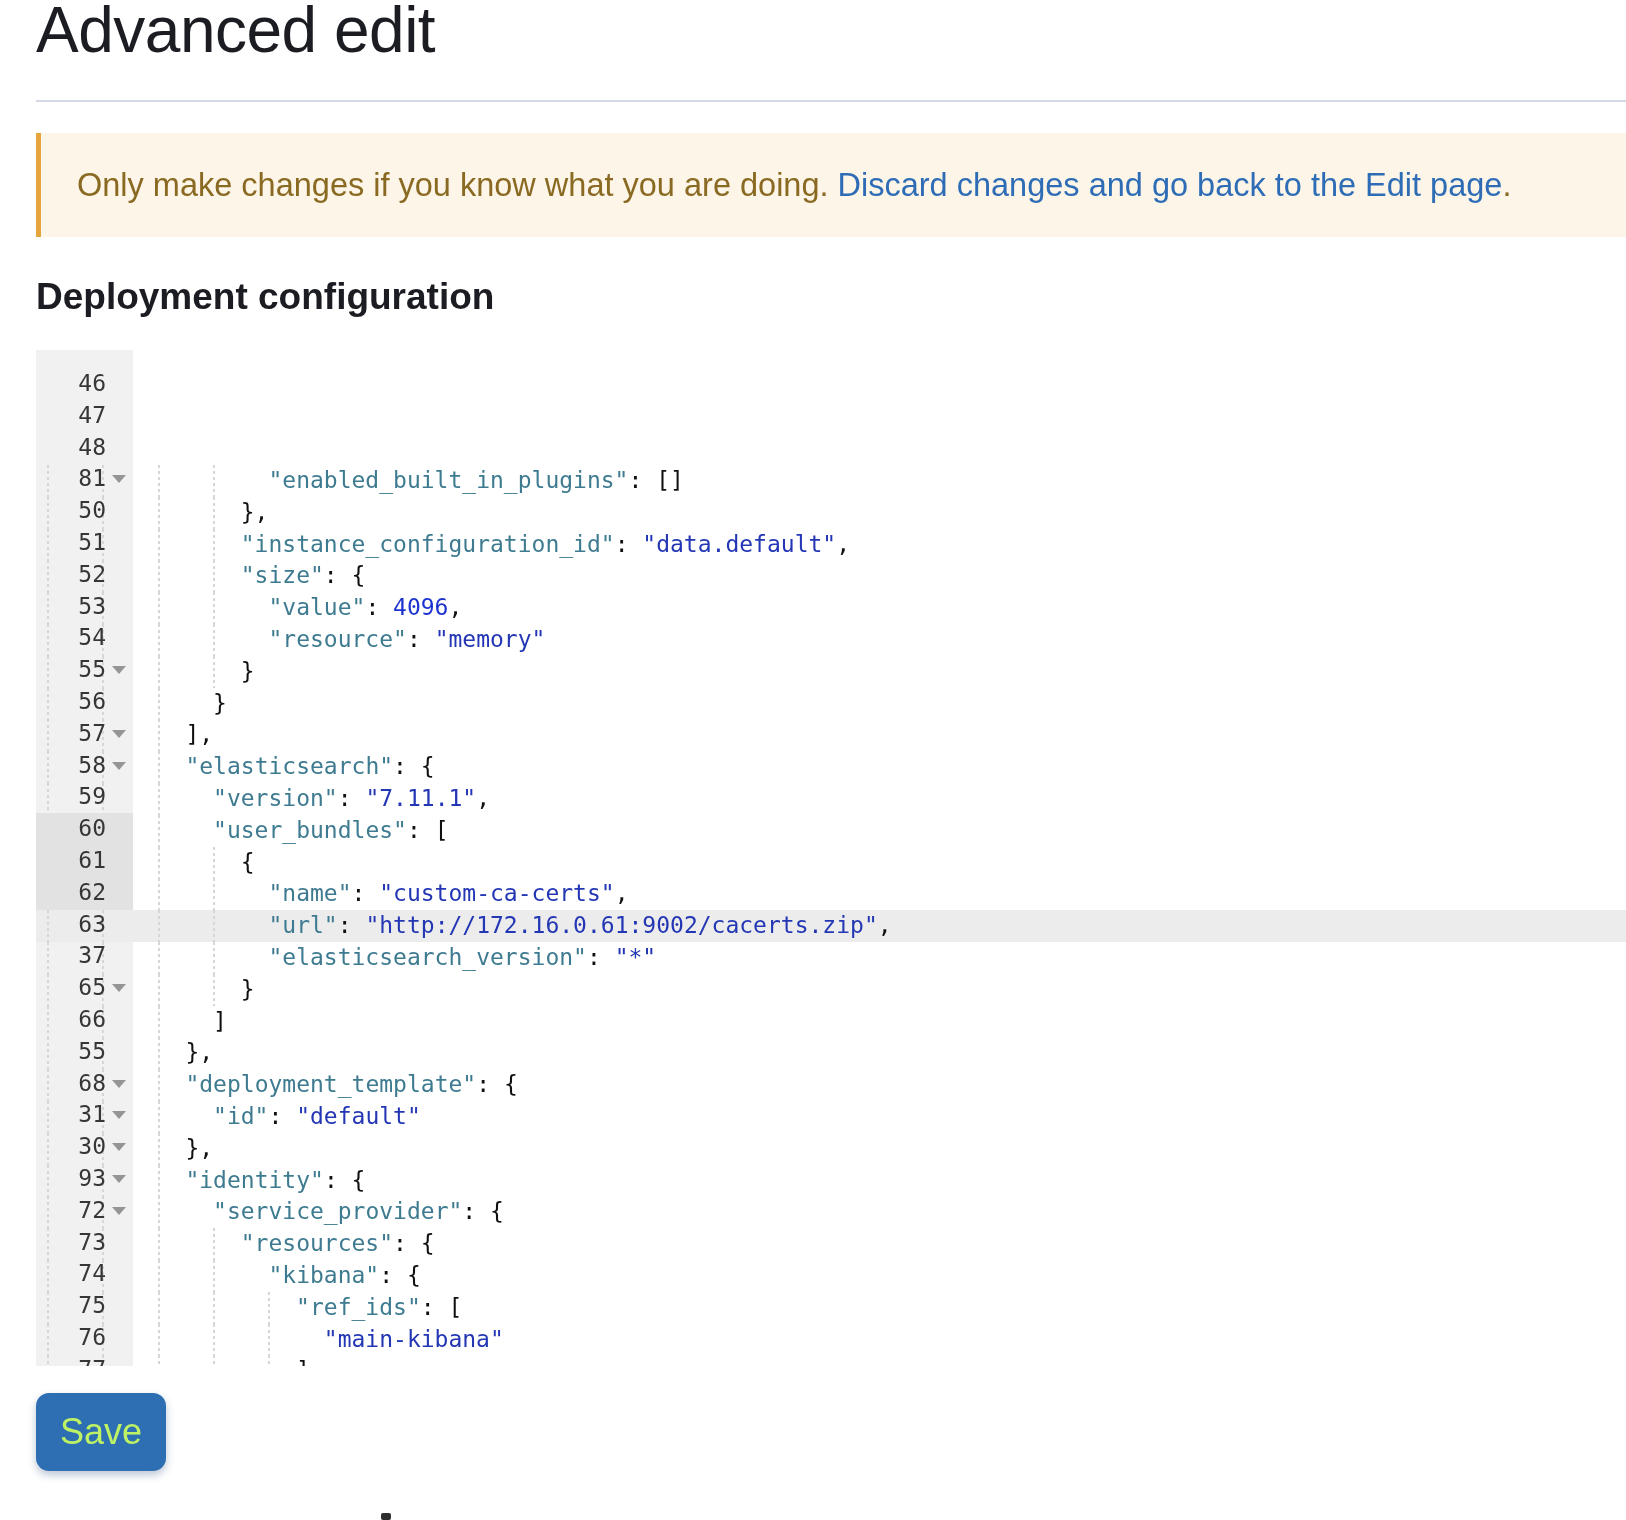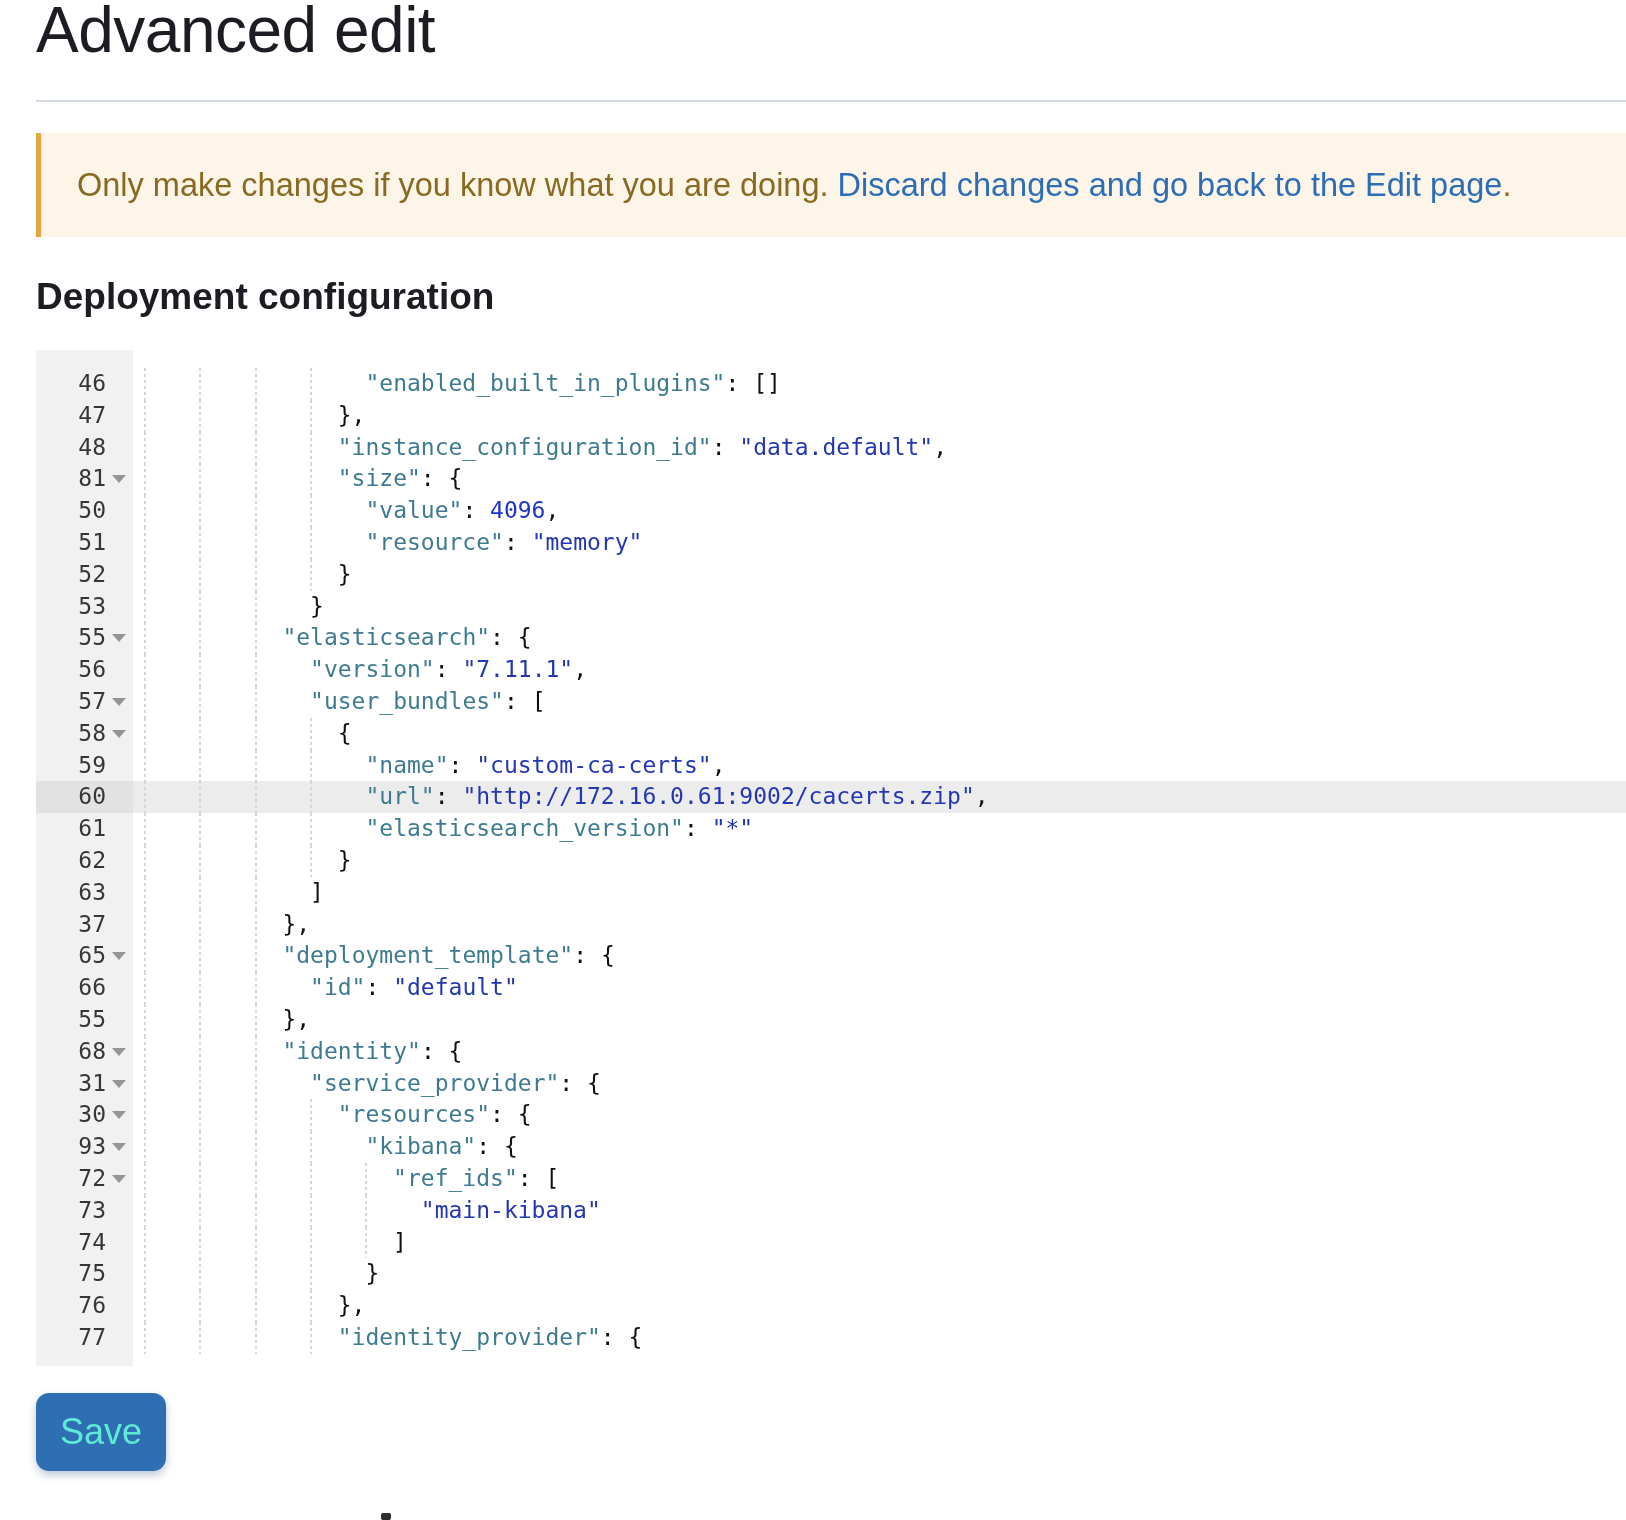--- a/index.html
+++ b/index.html
@@ -30,21 +30,21 @@
     font-size:37px;font-weight:700;color:#1c1d23;
   }
   .editor{
     position:absolute;left:36px;top:350px;width:1590px;height:1016px;
     overflow:hidden;background:#fff;
   }
   .gutter-bg{position:absolute;left:0;top:0;width:97px;height:100%;background:var(--gutter-bg)}
   .lines{position:absolute;left:0;top:18px;right:0}
   .row{
     display:flex;height:31.8px;line-height:31.8px;white-space:pre;
-    font-family:"DejaVu Sans Mono",monospace;font-size:23px;
+    font-family:"DejaVu Sans Mono",monospace;font-size:23px;flex-direction:column;
   }
   .row .g{
     flex:0 0 97px;width:97px;position:relative;box-sizing:border-box;
     text-align:right;padding-right:27px;color:#363636;
   }
   .row .c{flex:1;position:relative;padding-left:11px}
   .row.act .c{background:var(--active-line-bg)}
   .row.act .g{background:var(--active-gutter-bg)}
   .guide{
     position:absolute;top:0;bottom:0;width:2px;
@@ -54,21 +54,21 @@
     position:absolute;right:7px;top:12px;width:0;height:0;
     border-left:7px solid transparent;border-right:7px solid transparent;
     border-top:8px solid #959595;
   }
   .t-k{color:var(--key)}
   .t-s{color:var(--string)}
   .t-n{color:var(--number)}
   .t-p{color:var(--punct)}
   .save-button{
     position:absolute;left:36px;top:1393px;width:130px;height:78px;
-    background:var(--save-bg);color:#5eead4;border:none;border-radius:13px;
+    background:var(--save-bg);color:#bef264;border:none;border-radius:13px;
     font-family:"Liberation Sans",sans-serif;font-size:36px;font-weight:500;
     box-shadow:0 4px 8px rgba(30,70,120,0.3);cursor:pointer;
   }
   .frag{
     position:absolute;left:381px;top:1513px;width:10px;height:7px;
     background:#2e2e2e;border-radius:2px;
   }
 </style>
 </head>
 <body>
@@ -88,20 +88,21 @@
   <div class="gutter-bg"></div>
   <div class="lines">
       <div class="row"><div class="g"><span>46</span></div><div class="c"><i class="guide" style="left: 11px;"></i><i class="guide" style="left: 66.36px;"></i><i class="guide" style="left: 121.72px;"></i><i class="guide" style="left: 177.08px;"></i><span style="margin-left: 221.44px;"><span class="t-k">"enabled_built_in_plugins"</span><span class="t-p">: []</span></span></div></div>
       <div class="row"><div class="g"><span>47</span></div><div class="c"><i class="guide" style="left: 11px;"></i><i class="guide" style="left: 66.36px;"></i><i class="guide" style="left: 121.72px;"></i><i class="guide" style="left: 177.08px;"></i><span style="margin-left: 193.76px;"><span class="t-p">},</span></span></div></div>
       <div class="row"><div class="g"><span>48</span></div><div class="c"><i class="guide" style="left: 11px;"></i><i class="guide" style="left: 66.36px;"></i><i class="guide" style="left: 121.72px;"></i><i class="guide" style="left: 177.08px;"></i><span style="margin-left: 193.76px;"><span class="t-k">"instance_configuration_id"</span><span class="t-p">: </span><span class="t-s">"data.default"</span><span class="t-p">,</span></span></div></div>
       <div class="row"><div class="g"><span>81</span><span class="fold"></span></div><div class="c"><i class="guide" style="left: 11px;"></i><i class="guide" style="left: 66.36px;"></i><i class="guide" style="left: 121.72px;"></i><i class="guide" style="left: 177.08px;"></i><span style="margin-left: 193.76px;"><span class="t-k">"size"</span><span class="t-p">: {</span></span></div></div>
       <div class="row"><div class="g"><span>50</span></div><div class="c"><i class="guide" style="left: 11px;"></i><i class="guide" style="left: 66.36px;"></i><i class="guide" style="left: 121.72px;"></i><i class="guide" style="left: 177.08px;"></i><span style="margin-left: 221.44px;"><span class="t-k">"value"</span><span class="t-p">: </span><span class="t-n">4096</span><span class="t-p">,</span></span></div></div>
       <div class="row"><div class="g"><span>51</span></div><div class="c"><i class="guide" style="left: 11px;"></i><i class="guide" style="left: 66.36px;"></i><i class="guide" style="left: 121.72px;"></i><i class="guide" style="left: 177.08px;"></i><span style="margin-left: 221.44px;"><span class="t-k">"resource"</span><span class="t-p">: </span><span class="t-s">"memory"</span></span></div></div>
       <div class="row"><div class="g"><span>52</span></div><div class="c"><i class="guide" style="left: 11px;"></i><i class="guide" style="left: 66.36px;"></i><i class="guide" style="left: 121.72px;"></i><i class="guide" style="left: 177.08px;"></i><span style="margin-left: 193.76px;"><span class="t-p">}</span></span></div></div>
       <div class="row"><div class="g"><span>53</span></div><div class="c"><i class="guide" style="left: 11px;"></i><i class="guide" style="left: 66.36px;"></i><i class="guide" style="left: 121.72px;"></i><span style="margin-left: 166.08px;"><span class="t-p">}</span></span></div></div>
+      <div class="row"><div class="g"><span>54</span></div><div class="c"><i class="guide" style="left: 11px;"></i><i class="guide" style="left: 66.36px;"></i><i class="guide" style="left: 121.72px;"></i><span style="margin-left: 138.4px;"><span class="t-p">],</span></span></div></div>
       <div class="row"><div class="g"><span>55</span><span class="fold"></span></div><div class="c"><i class="guide" style="left: 11px;"></i><i class="guide" style="left: 66.36px;"></i><i class="guide" style="left: 121.72px;"></i><span style="margin-left: 138.4px;"><span class="t-k">"elasticsearch"</span><span class="t-p">: {</span></span></div></div>
       <div class="row"><div class="g"><span>56</span></div><div class="c"><i class="guide" style="left: 11px;"></i><i class="guide" style="left: 66.36px;"></i><i class="guide" style="left: 121.72px;"></i><span style="margin-left: 166.08px;"><span class="t-k">"version"</span><span class="t-p">: </span><span class="t-s">"7.11.1"</span><span class="t-p">,</span></span></div></div>
       <div class="row"><div class="g"><span>57</span><span class="fold"></span></div><div class="c"><i class="guide" style="left: 11px;"></i><i class="guide" style="left: 66.36px;"></i><i class="guide" style="left: 121.72px;"></i><span style="margin-left: 166.08px;"><span class="t-k">"user_bundles"</span><span class="t-p">: [</span></span></div></div>
       <div class="row"><div class="g"><span>58</span><span class="fold"></span></div><div class="c"><i class="guide" style="left: 11px;"></i><i class="guide" style="left: 66.36px;"></i><i class="guide" style="left: 121.72px;"></i><i class="guide" style="left: 177.08px;"></i><span style="margin-left: 193.76px;"><span class="t-p">{</span></span></div></div>
       <div class="row"><div class="g"><span>59</span></div><div class="c"><i class="guide" style="left: 11px;"></i><i class="guide" style="left: 66.36px;"></i><i class="guide" style="left: 121.72px;"></i><i class="guide" style="left: 177.08px;"></i><span style="margin-left: 221.44px;"><span class="t-k">"name"</span><span class="t-p">: </span><span class="t-s">"custom-ca-certs"</span><span class="t-p">,</span></span></div></div>
       <div class="row act"><div class="g"><span>60</span></div><div class="c"><i class="guide" style="left: 11px;"></i><i class="guide" style="left: 66.36px;"></i><i class="guide" style="left: 121.72px;"></i><i class="guide" style="left: 177.08px;"></i><span style="margin-left: 221.44px;"><span class="t-k">"url"</span><span class="t-p">: </span><span class="t-s">"http://172.16.0.61:9002/cacerts.zip"</span><span class="t-p">,</span></span></div></div>
       <div class="row"><div class="g"><span>61</span></div><div class="c"><i class="guide" style="left: 11px;"></i><i class="guide" style="left: 66.36px;"></i><i class="guide" style="left: 121.72px;"></i><i class="guide" style="left: 177.08px;"></i><span style="margin-left: 221.44px;"><span class="t-k">"elasticsearch_version"</span><span class="t-p">: </span><span class="t-s">"*"</span></span></div></div>
       <div class="row"><div class="g"><span>62</span></div><div class="c"><i class="guide" style="left: 11px;"></i><i class="guide" style="left: 66.36px;"></i><i class="guide" style="left: 121.72px;"></i><i class="guide" style="left: 177.08px;"></i><span style="margin-left: 193.76px;"><span class="t-p">}</span></span></div></div>
       <div class="row"><div class="g"><span>63</span></div><div class="c"><i class="guide" style="left: 11px;"></i><i class="guide" style="left: 66.36px;"></i><i class="guide" style="left: 121.72px;"></i><span style="margin-left: 166.08px;"><span class="t-p">]</span></span></div></div>
       <div class="row"><div class="g"><span>37</span></div><div class="c"><i class="guide" style="left: 11px;"></i><i class="guide" style="left: 66.36px;"></i><i class="guide" style="left: 121.72px;"></i><span style="margin-left: 138.4px;"><span class="t-p">},</span></span></div></div>

